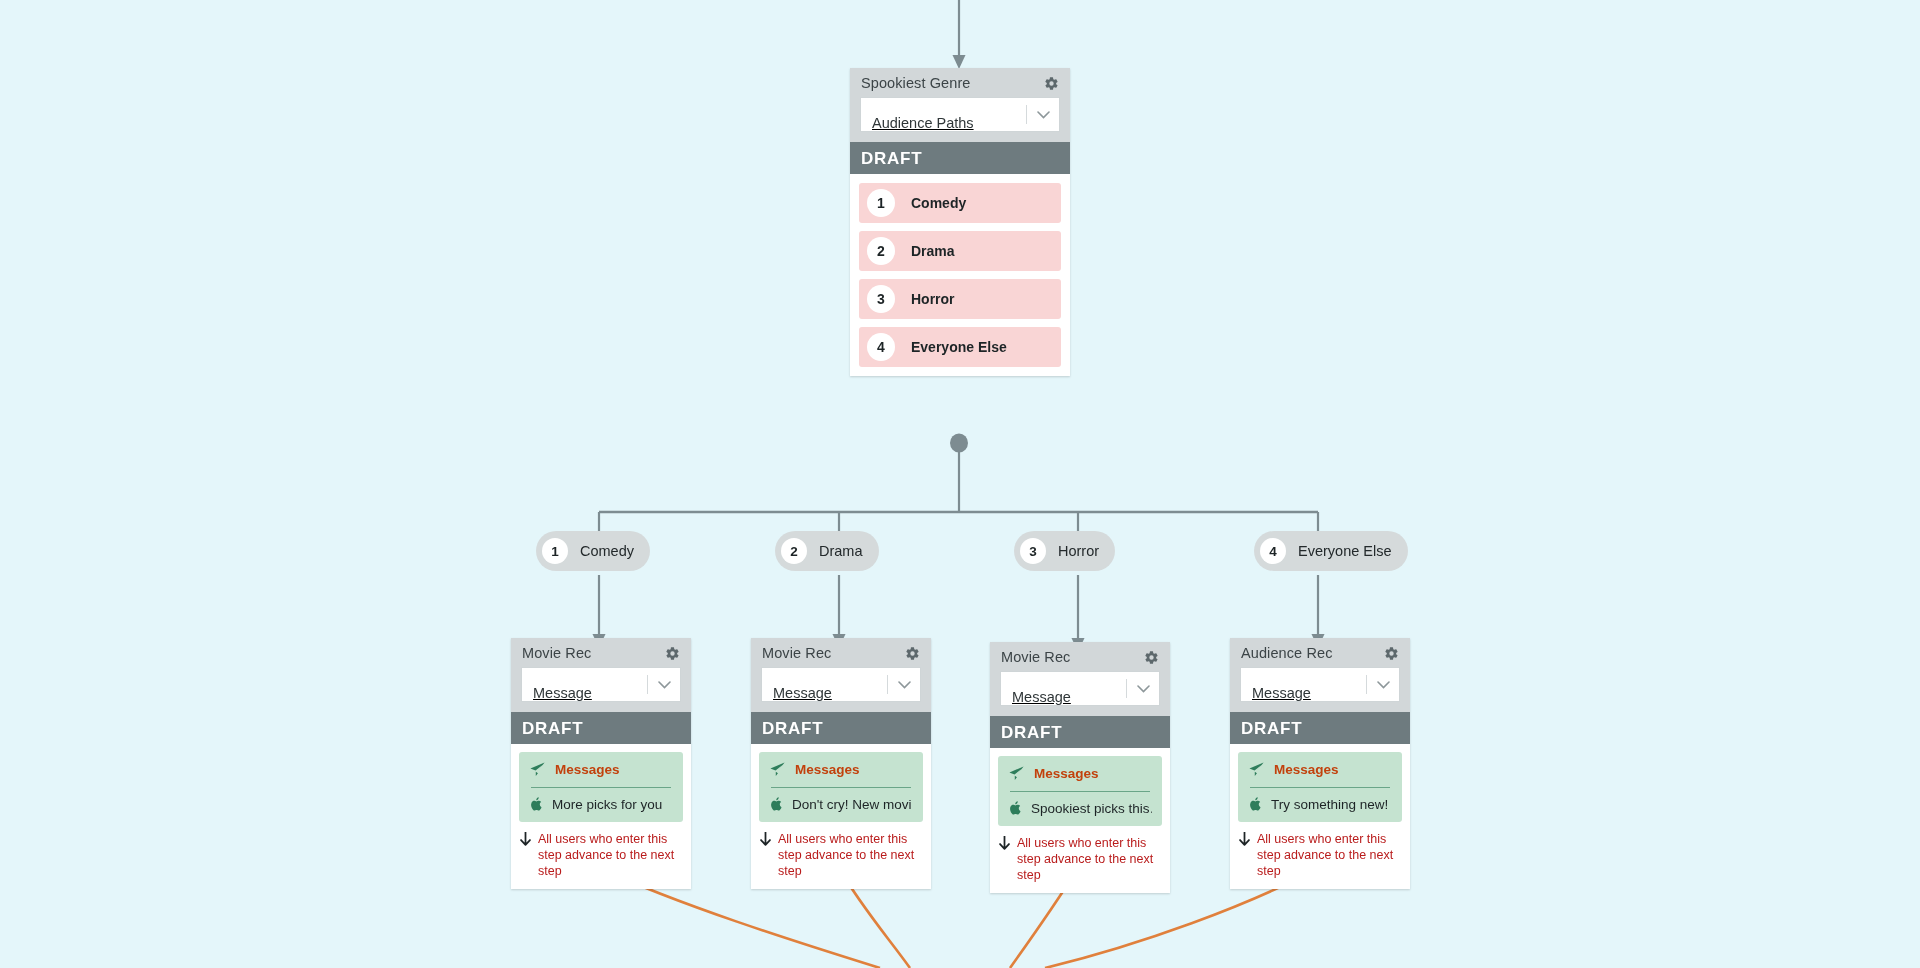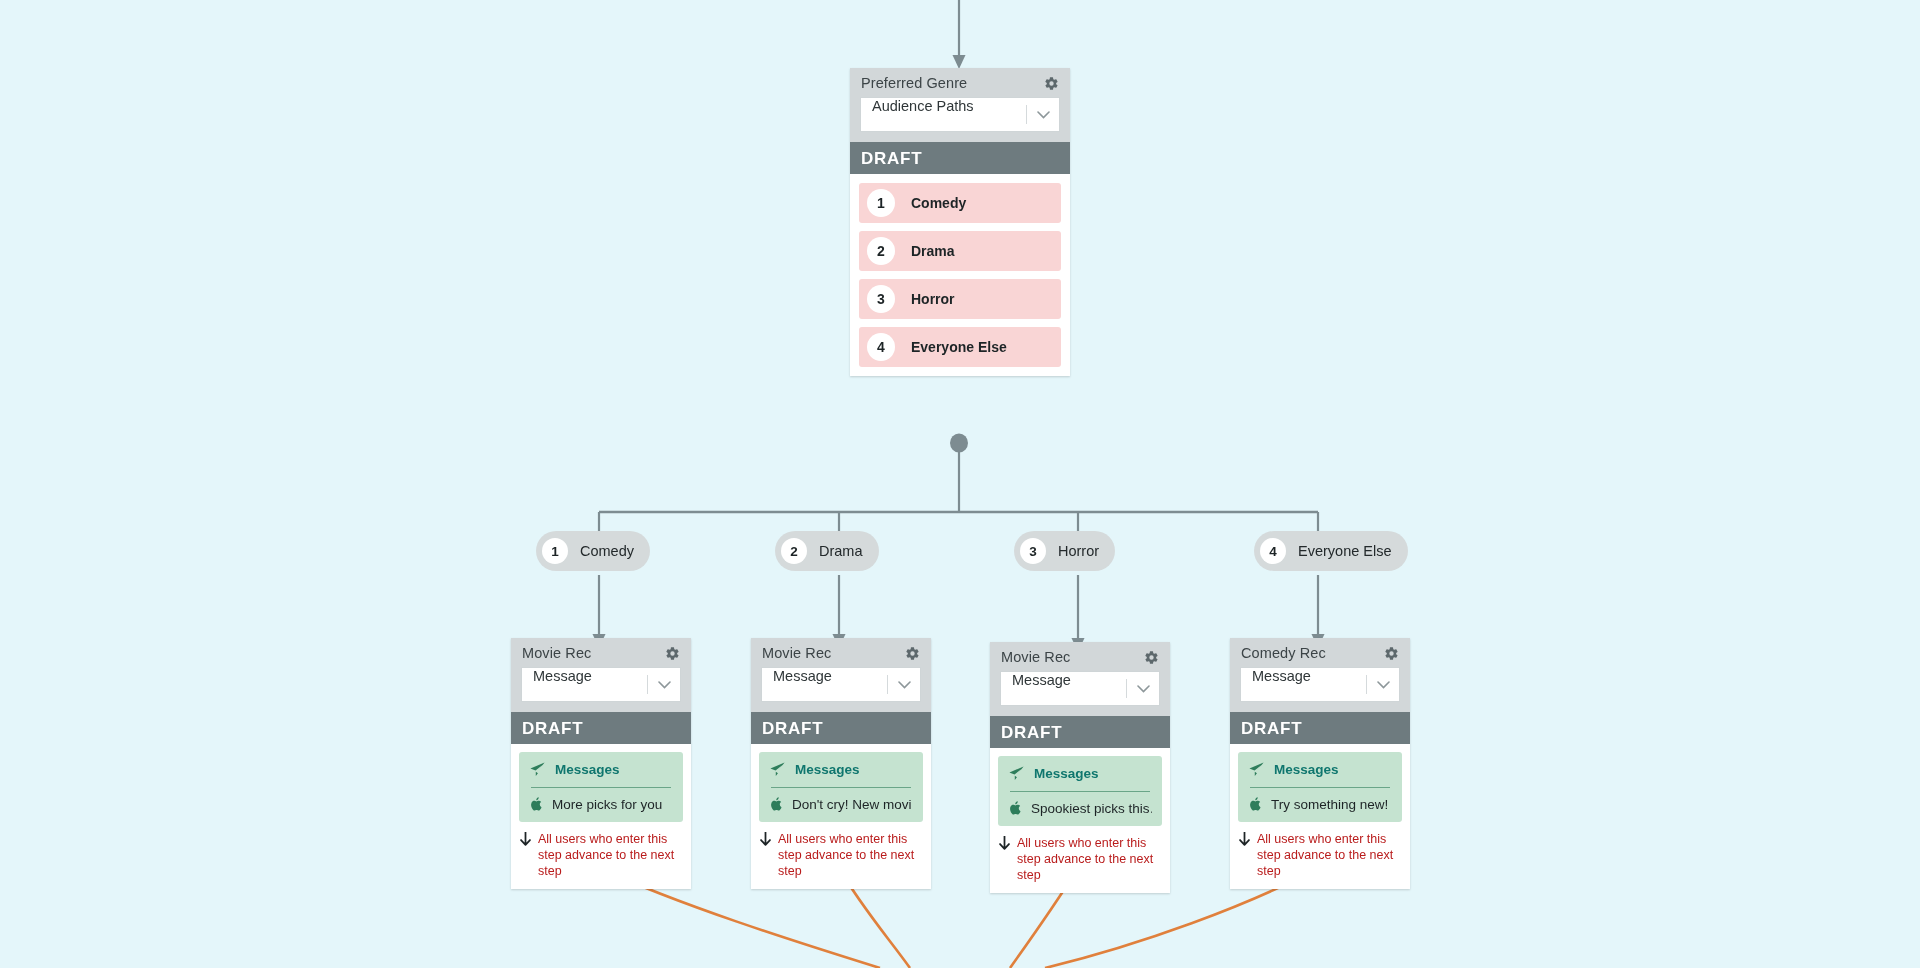--- a/index.html
+++ b/index.html
@@ -55,23 +55,24 @@
   }
   .node-selectwrap {
     background: #d2d7d9;
     padding: 0 10px 10px 10px;
   }
   .select {
     background: #fff;
     border: 1px solid #cfd5d7;
     height: 33px;
     display: flex;
-    align-items: flex-start;
+    align-items: flex-end;
     justify-content: space-between;
     padding: 0 0 0 11px;
+    text-decoration: underline;
   }
   .select-val {
     font-size: 14.5px;
     color: #2f3638;
     white-space: nowrap;
     overflow: hidden;
   }
   .select-right {
     display: flex;
     align-items: center;
@@ -159,21 +160,21 @@
     border-radius: 3px;
     padding: 9px 10px 10px 10px;
   }
   .msg-top {
     display: flex;
     align-items: center;
   }
   .msg-top-label {
     font-size: 13.5px;
     font-weight: bold;
-    color: #0f766e;
+    color: #c2410c;
     margin-left: 9px;
   }
   .msg-rule {
     height: 1px;
     background: #6aa588;
     margin: 9px 2px 8px 2px;
   }
   .msg-bottom {
     display: flex;
     align-items: center;
@@ -238,21 +239,21 @@
     <path d="M 1318 868 C 1250 905 1140 945 1045 968" stroke="#e0803c" stroke-width="2.6" fill="none"></path>
 
     <ellipse cx="599" cy="868" rx="10.5" ry="11" fill="#e0803c"></ellipse>
     <ellipse cx="839" cy="868" rx="10.5" ry="11" fill="#e0803c"></ellipse>
     <ellipse cx="1078" cy="868" rx="10.5" ry="11" fill="#e0803c"></ellipse>
     <ellipse cx="1318" cy="868" rx="10.5" ry="11" fill="#e0803c"></ellipse>
   </svg>
 
   <div class="node" style="left:850px; top:68px; width:220px;">
     <div class="node-head">
-      <span class="node-title">Preferred Genre</span>
+      <span class="node-title">Spookiest Genre</span>
       <span>
         <svg class="gear" viewBox="0 0 24 24" fill="#5d686c">
           <path d="M19.4 13c.04-.32.06-.66.06-1s-.02-.68-.06-1l2.1-1.6a.5.5 0 0 0 .12-.64l-2-3.46a.5.5 0 0 0-.6-.22l-2.48 1a7.3 7.3 0 0 0-1.72-1l-.38-2.64a.5.5 0 0 0-.5-.42h-4a.5.5 0 0 0-.5.42l-.38 2.64c-.62.26-1.2.6-1.72 1l-2.48-1a.5.5 0 0 0-.6.22l-2 3.46a.5.5 0 0 0 .12.64L4.5 11a8.2 8.2 0 0 0 0 2l-2.1 1.6a.5.5 0 0 0-.12.64l2 3.46c.12.22.38.3.6.22l2.48-1c.52.4 1.1.74 1.72 1l.38 2.64c.04.24.25.42.5.42h4c.25 0 .46-.18.5-.42l.38-2.64c.62-.26 1.2-.6 1.72-1l2.48 1c.22.08.48 0 .6-.22l2-3.46a.5.5 0 0 0-.12-.64L19.4 13zM12 15.5A3.5 3.5 0 1 1 12 8.5a3.5 3.5 0 0 1 0 7z"></path>
         </svg>
       </span>
     </div>
     <div class="node-selectwrap">
       <div class="select">
         <span class="select-val">Audience Paths</span>
         <span class="select-right">
@@ -460,21 +461,21 @@
         <svg width="13" height="15" viewBox="0 0 14 16">
             <path d="M7 0 L7 11.4 M2.2 8.6 L7 13.8 L11.8 8.6" stroke="#1d2426" stroke-width="1.9" fill="none" stroke-linecap="round" stroke-linejoin="round"></path>
           </svg>
       </span>
       <span class="advance-txt">All users who enter this step advance to the next step</span>
     </div>
   </div>
 
   <div class="node" style="left:1230px; top:638px; width:180px;">
     <div class="node-head">
-      <span class="node-title">Comedy Rec</span>
+      <span class="node-title">Audience Rec</span>
       <span>
         <svg class="gear" viewBox="0 0 24 24" fill="#5d686c">
             <path d="M19.4 13c.04-.32.06-.66.06-1s-.02-.68-.06-1l2.1-1.6a.5.5 0 0 0 .12-.64l-2-3.46a.5.5 0 0 0-.6-.22l-2.48 1a7.3 7.3 0 0 0-1.72-1l-.38-2.64a.5.5 0 0 0-.5-.42h-4a.5.5 0 0 0-.5.42l-.38 2.64c-.62.26-1.2.6-1.72 1l-2.48-1a.5.5 0 0 0-.6.22l-2 3.46a.5.5 0 0 0 .12.64L4.5 11a8.2 8.2 0 0 0 0 2l-2.1 1.6a.5.5 0 0 0-.12.64l2 3.46c.12.22.38.3.6.22l2.48-1c.52.4 1.1.74 1.72 1l.38 2.64c.04.24.25.42.5.42h4c.25 0 .46-.18.5-.42l.38-2.64c.62-.26 1.2-.6 1.72-1l2.48 1c.22.08.48 0 .6-.22l2-3.46a.5.5 0 0 0-.12-.64L19.4 13zM12 15.5A3.5 3.5 0 1 1 12 8.5a3.5 3.5 0 0 1 0 7z"></path>
           </svg>
       </span>
     </div>
     <div class="node-selectwrap">
       <div class="select">
         <span class="select-val">Message</span>
         <span class="select-right">

